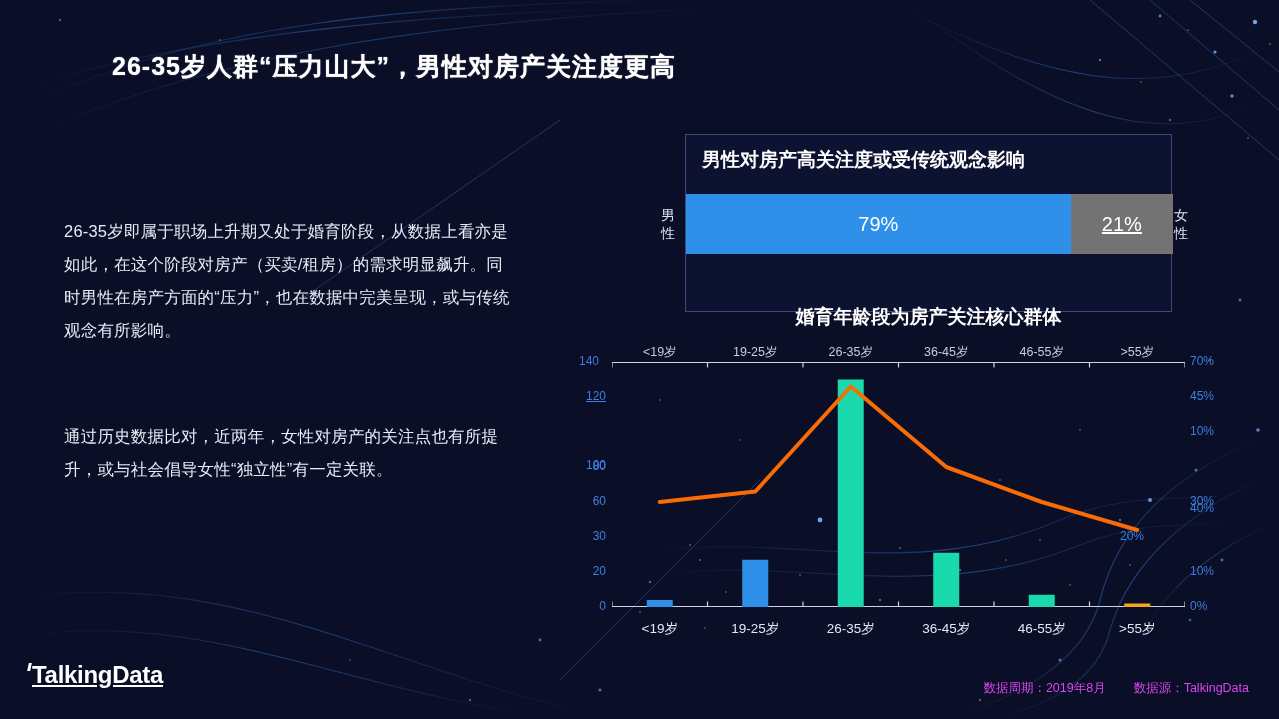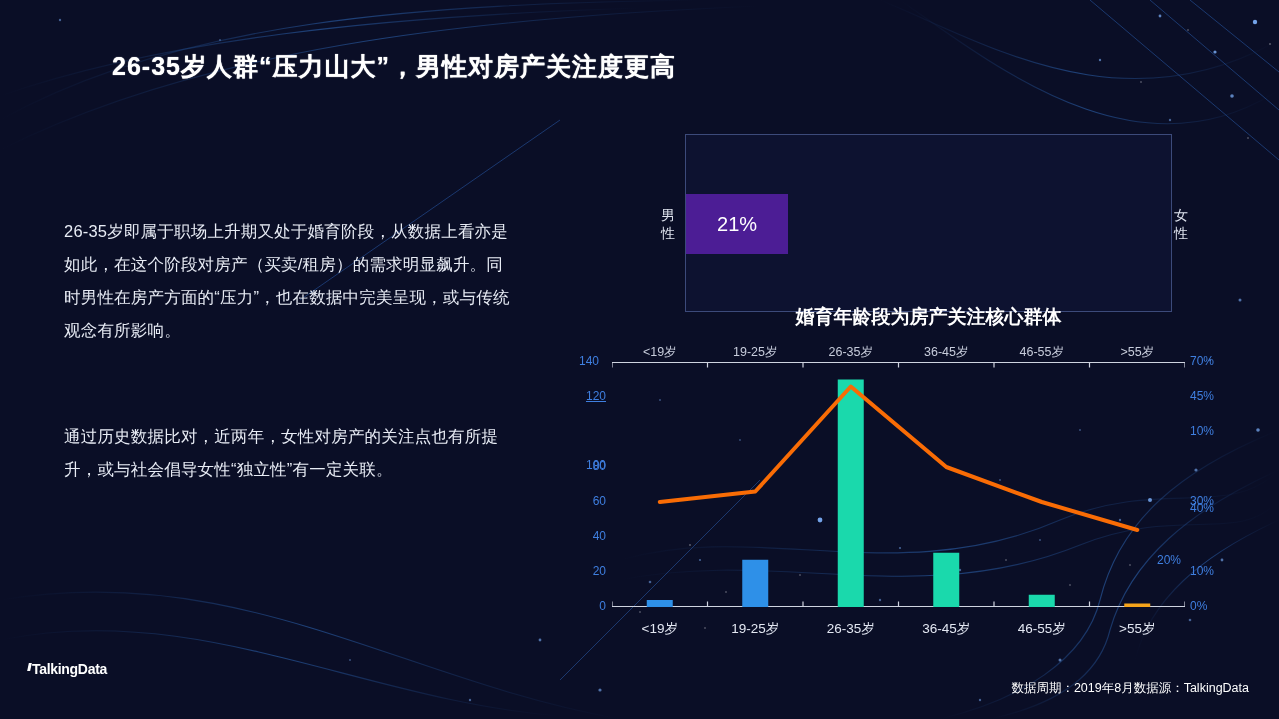--- a/index.html
+++ b/index.html
@@ -38,21 +38,21 @@
     position:absolute; left:16px; top:12px;
     font-size:19px; font-weight:bold; color:#ffffff; white-space:nowrap;
   }
   .stackbar {
     position:absolute; left:0px; top:59px; width:487px; height:60px;
     display:flex;
   }
   .seg { display:flex; align-items:center; justify-content:center;
          font-size:20px; color:#ffffff; }
   .seg-male { background:#2e90e8; }
-  .seg-female { background:#4c1d95; }
+  .seg-female { background:#737373;text-decoration:underline; }
 
   .axis-side {
     position:absolute; width:20px; font-size:14px; color:#dfe4ef;
     line-height:18px; text-align:left;
   }
   #label-male { left:661px; top:206px; }
   #label-female { left:1174px; top:206px; }
 
   
   .chart-title {
@@ -82,29 +82,29 @@
     text-align:right; width:34px;
   }
   .ytick-r {
     position:absolute; font-size:12px; color:#3f7fe0;
     text-align:left; width:40px;
   }
 
   
   .logo {
     position:absolute; left:28px; top:661px;
-    font-size:14px; font-weight:bold; color:#ffffff; letter-spacing:-0.3px;
+    font-size:24px; font-weight:bold; color:#ffffff; letter-spacing:-0.3px;text-decoration:underline;
   }
   .logo .tick {
     display:inline-block; width:3px; height:8px; background:#ffffff;
     transform:skewX(-12deg); vertical-align:top; margin-right:1px; margin-top:2px;
   }
   .footer {
     position:absolute; right:30px; top:680px;
-    font-size:12.5px; color:#ffffff; display:flex; 
+    font-size:12.5px; color:#d946ef; display:flex; gap:28px;
   }
 </style>
 </head>
 <body>
 
 <svg class="bg-svg" viewBox="0 0 1279 719">
   <defs>
     <linearGradient id="swoosh" x1="0" y1="0" x2="1" y2="0">
       <stop offset="0%" stop-color="#1a3f7a" stop-opacity="0.0"></stop>
       <stop offset="50%" stop-color="#2f6bbd" stop-opacity="0.55"></stop>
@@ -186,52 +186,54 @@
       <circle cx="705" cy="628" r="0.7"></circle>
   </g>
 </svg>
 
 <div class="title">26-35岁人群“压力山大”，男性对房产关注度更高</div>
 
 <div class="para" id="para1">26-35岁即属于职场上升期又处于婚育阶段，从数据上看亦是如此，在这个阶段对房产（买卖/租房）的需求明显飙升。同时男性在房产方面的“压力”，也在数据中完美呈现，或与传统观念有所影响。</div>
 <div class="para" id="para2">通过历史数据比对，近两年，女性对房产的关注点也有所提升，或与社会倡导女性“独立性”有一定关联。</div>
 
 <div class="panel">
+  <div class="panel-title">男性对房产高关注度或受传统观念影响</div>
   <div class="stackbar">
+    <div class="seg seg-male" style="width:79%">79%</div>
     <div class="seg seg-female" style="width:21%">21%</div>
   </div>
 </div>
 <div class="axis-side" id="label-male">男性</div>
 <div class="axis-side" id="label-female">女性</div>
 
 <div class="chart-title">婚育年龄段为房产关注核心群体</div>
 
 <div class="top-cat">
   <span>&lt;19岁</span>
   <span>19-25岁</span>
   <span>26-35岁</span>
   <span>36-45岁</span>
   <span>46-55岁</span>
   <span>&gt;55岁</span>
 </div>
 
 <div id="left-ticks">
     <div class="ytick" style="left: 572px; top: 599px;">0</div>
     <div class="ytick" style="left: 572px; top: 564px;">20</div>
-    <div class="ytick" style="left: 572px; top: 529px;">40</div>
+    <div class="ytick" style="left: 572px; top: 529px;">30</div>
     <div class="ytick" style="left: 572px; top: 494px;">60</div>
     <div class="ytick" style="left: 572px; top: 459px;">80</div>
     <div class="ytick" style="left: 572px; top: 424px; margin-top: 34px;">100</div>
     <div class="ytick" style="left: 572px; top: 389px; text-decoration: underline;">120</div>
     <div class="ytick" style="left: 572px; top: 354px; text-align: center;">140</div>
   </div>
 <div id="right-ticks">
     <div class="ytick-r" style="left: 1190px; top: 599px;">0%</div>
     <div class="ytick-r" style="left: 1190px; top: 564px;">10%</div>
-    <div class="ytick-r" style="left: 1157px; top: 529px; margin-top: 24px;">20%</div>
+    <div class="ytick-r" style="left: 1120px; top: 529px;">20%</div>
     <div class="ytick-r" style="left: 1190px; top: 494px;">30%</div>
     <div class="ytick-r" style="left: 1190px; top: 459px; margin-top: 42px;">40%</div>
     <div class="ytick-r" style="left: 1190px; top: 424px;">10%</div>
     <div class="ytick-r" style="left: 1190px; top: 389px;">45%</div>
     <div class="ytick-r" style="left: 1190px; top: 354px;">70%</div>
   </div>
 
 <div class="chart">
   <svg class="plot" id="plot-svg" viewBox="0 0 573 245" preserveAspectRatio="none">
       <line x1="0" y1="0.5" x2="573" y2="0.5" stroke="#cfd4e0" stroke-width="1.2"></line>

